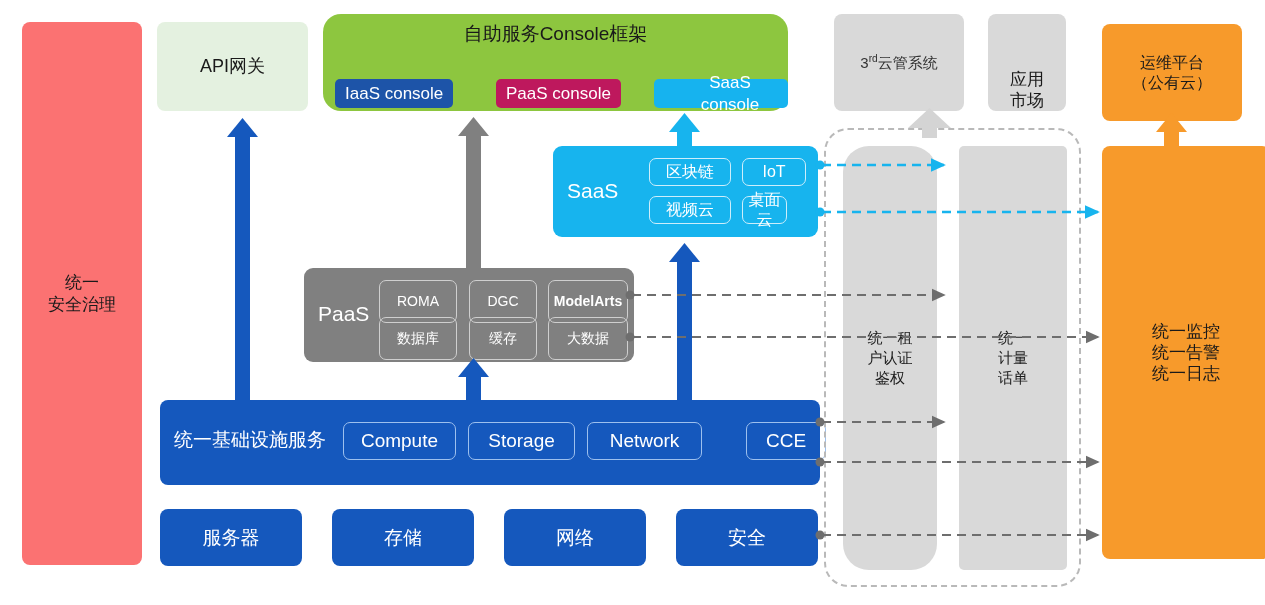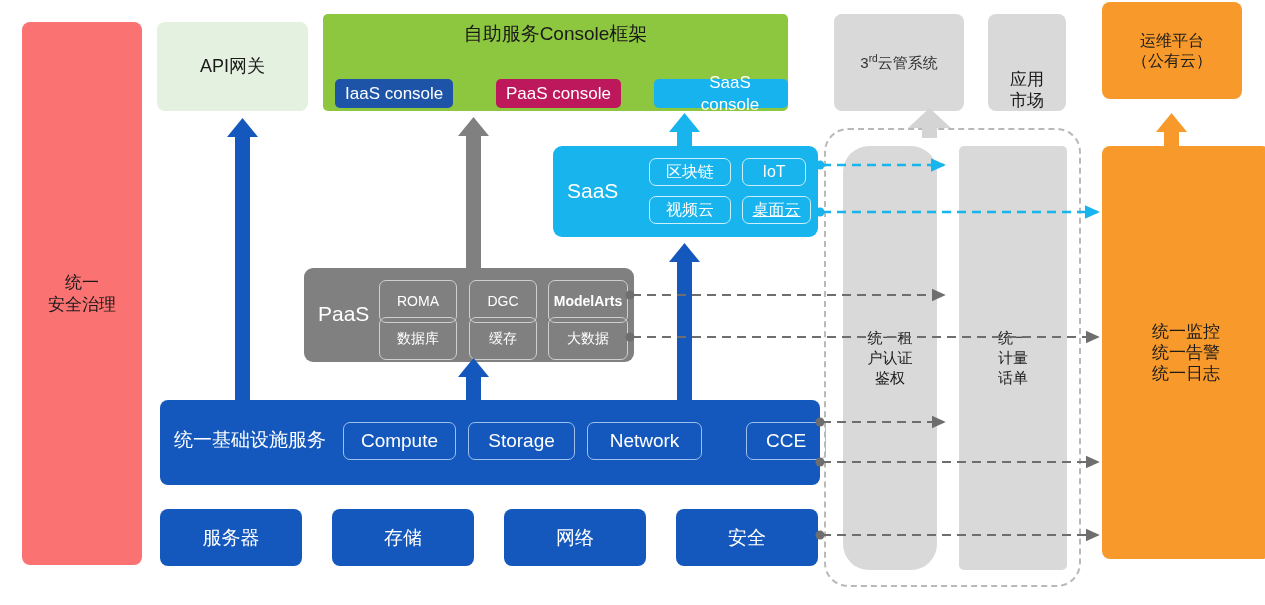--- a/index.html
+++ b/index.html
@@ -32,21 +32,21 @@
     font-size:17px;
   }
   
   .apigw{
     left:157px; top:22px; width:151px; height:89px;
     background:#e4f1e0; color:#1a1a1a; font-size:18px;
   }
   
   .console-frame{
     left:323px; top:14px; width:465px; height:97px;
-    background:#8dc63f; border-radius:5px;
+    background:#8dc63f; border-radius:18px;
     display:block;
   }
   .console-title{
     position:absolute; left:0; right:0; top:8px;
     text-align:center; font-size:19px; color:#1a1a1a;
   }
   .console-chip{
     position:absolute; top:65px; height:29px;
     border-radius:5px; display:flex; align-items:center; justify-content:center;
     color:#ffffff; font-size:17px; box-sizing:border-box; padding:0 10px;
@@ -58,42 +58,42 @@
   
   .thirdparty{
     left:834px; top:14px; width:130px; height:97px;
     background:#d9d9d9; color:#333; font-size:15px;
   }
   .appmarket{
     left:988px; top:14px; width:78px; height:97px;
     background:#d9d9d9; color:#1a1a1a; font-size:17px;align-items:flex-end;
   }
   .ops{
-    left:1102px; top:2px; width:140px; height:97px;
+    left:1102px; top:24px; width:140px; height:97px;
     background:#f79a2b; color:#1a1a1a; font-size:16px;
   }
   sup{font-size:0.68em; vertical-align:super;}
 
   
   .saas{
     left:553px; top:146px; width:265px; height:91px;
     background:#17b4ee; border-radius:9px; display:block;
   }
   .saas-label{
     position:absolute; left:14px; top:32px; color:#fff; font-size:21px;
   }
   .saas-chip{
     position:absolute; height:28px; border:1.6px solid #cdeefb; border-radius:7px;
     display:flex; align-items:center; justify-content:center;
     color:#ffffff; font-size:16px; box-sizing:border-box;
   }
   .sc1{left:96px;  top:12px; width:82px;}
   .sc2{left:189px; top:12px; width:64px;}
   .sc3{left:96px;  top:50px; width:82px;}
-  .sc4{left:189px; top:50px; width:69px;text-decoration:underline;}
+  .sc4{left:189px; top:50px; width:45px;}
 
   
   .paas{
     left:304px; top:268px; width:330px; height:94px;
     background:#808080; border-radius:9px; display:block;
   }
   .paas-label{
     position:absolute; left:14px; top:33px; color:#fff; font-size:21px;
   }
   .paas-chip{

